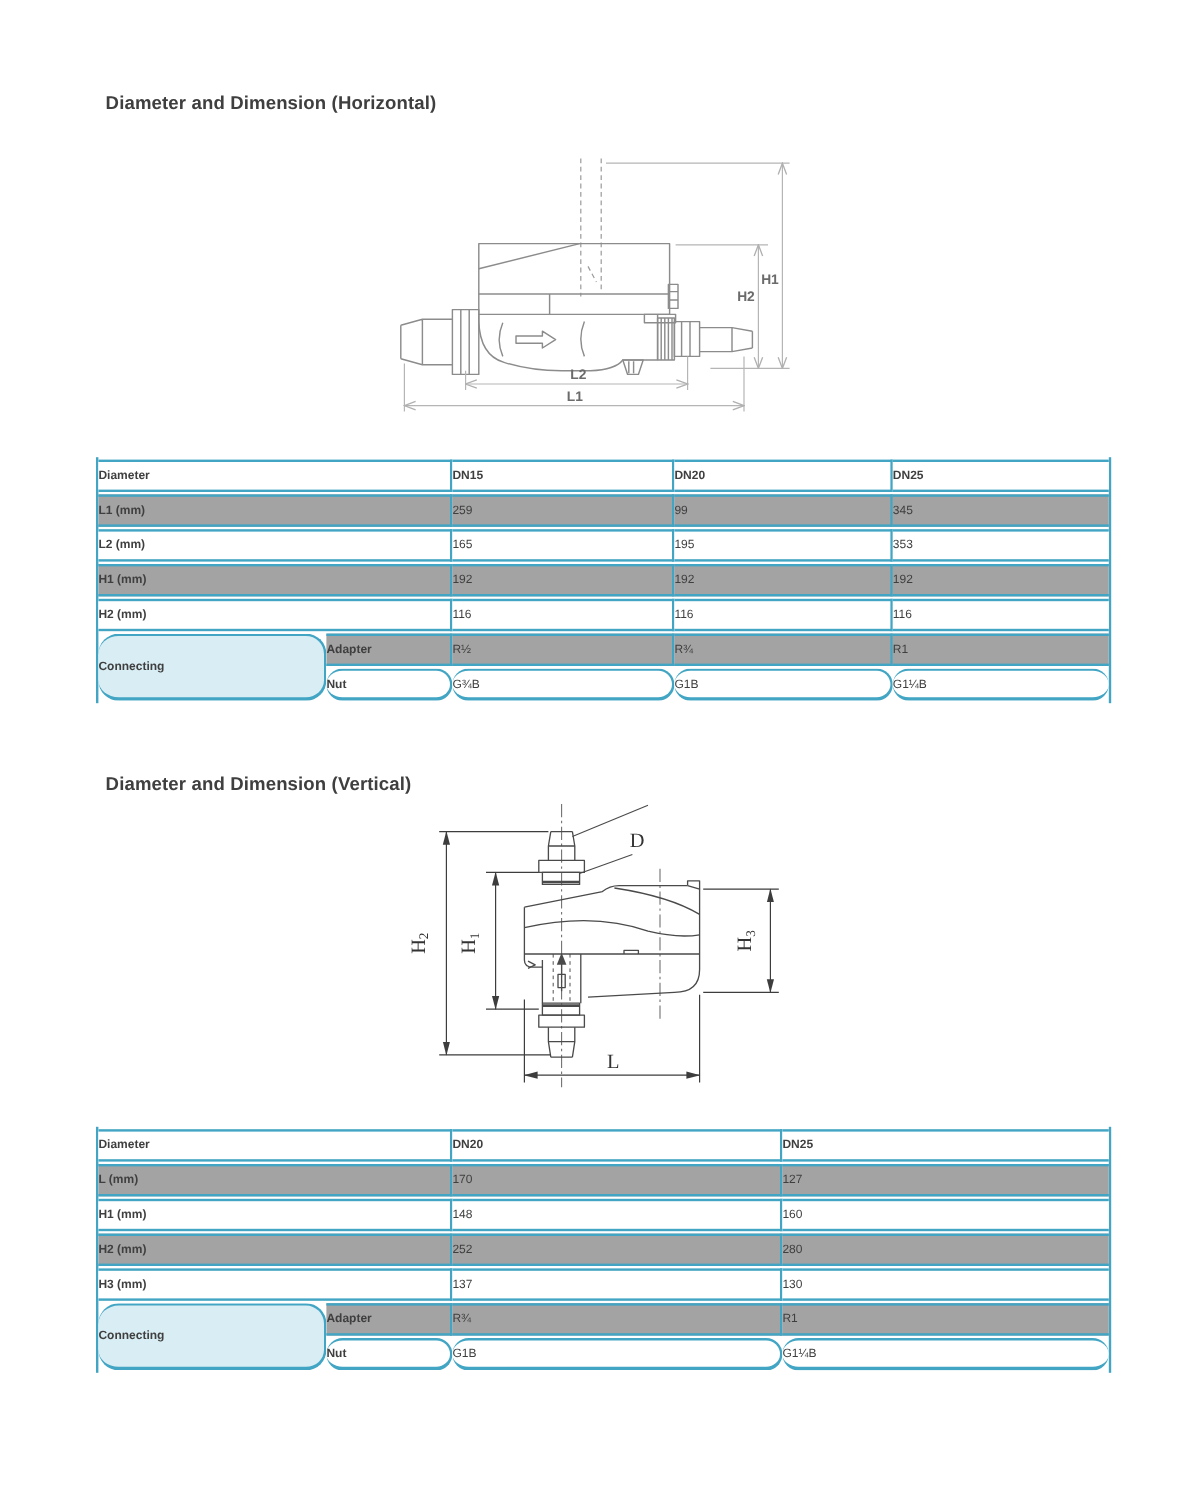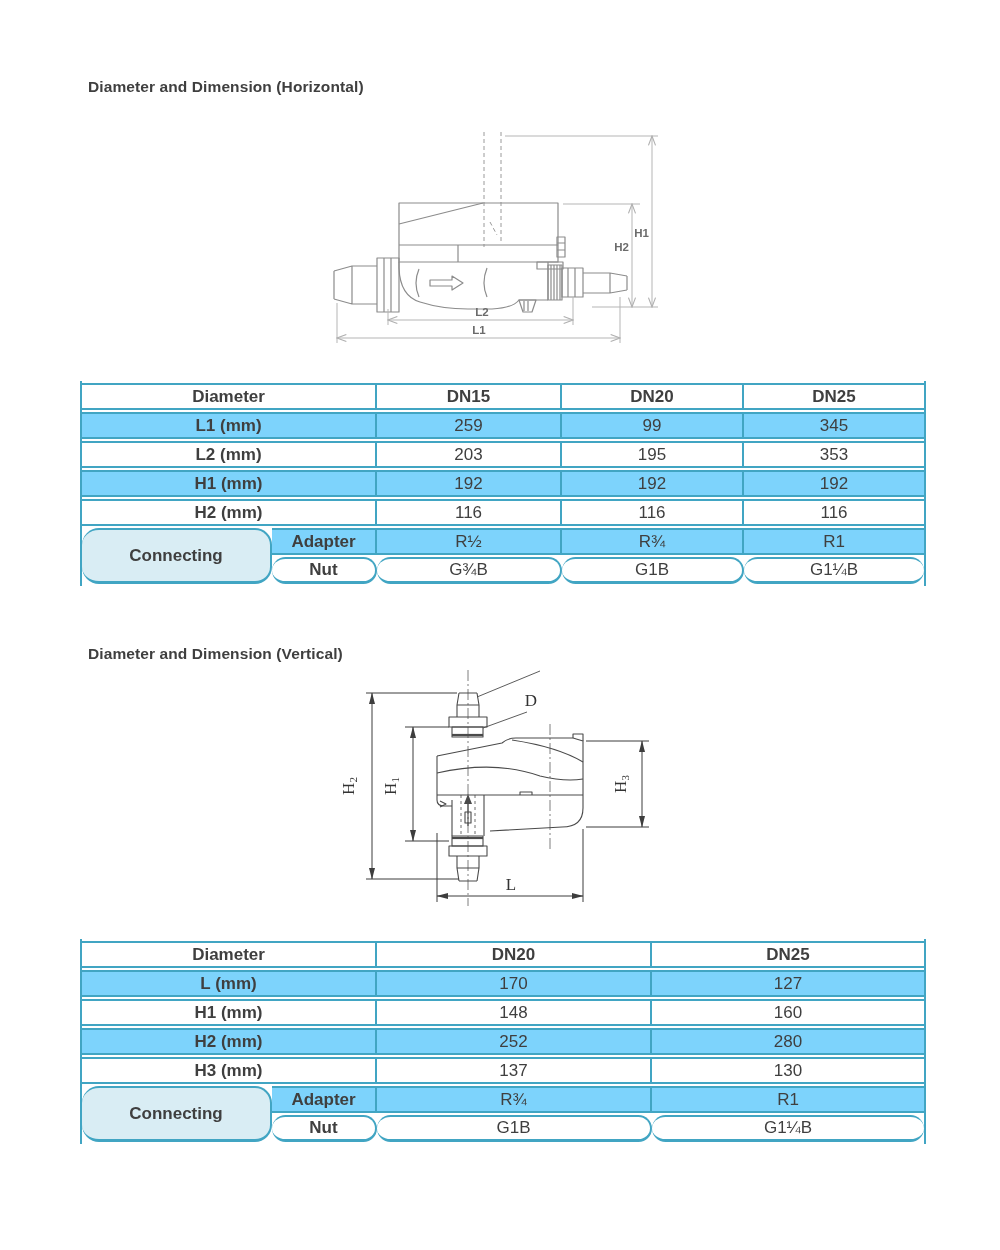--- a/index.html
+++ b/index.html
@@ -14,25 +14,25 @@
   svg.drawing { position:absolute; }
 
   table.spec-table {
     position:absolute; table-layout:fixed; width:846px;
     border-collapse:separate; border-spacing:0 2px;
     border-left:2px solid #41a5c3; border-right:2px solid #41a5c3;
   }
   table.spec-table td {
     box-sizing:border-box; height:27px; padding:0;
     border:2px solid #41a5c3; border-left:0; border-right:2px solid #41a5c3;
-    text-align:center; vertical-align:middle;
-    font-size:17px; color:#3f3f3f; background:#ffffff;
+    text-align:left; vertical-align:middle;
+    font-size:10px; color:#3f3f3f; background:#ffffff;
   }
   table.spec-table td:last-child { border-right:0; }
-  table.spec-table tr.blue td { background:#7dd3fc; }
+  table.spec-table tr.blue td { background:#a3a3a3; }
   table.spec-table td.lbl { font-weight:bold; }
   table.spec-table tr.last td, table.spec-table td.bb3 { border-bottom-width:3px;border-radius:17px; }
 </style>
 </head>
 <body>
 
 <div class="canvas">
 
   <div class="sec-title" style="top:78px;">Diameter and Dimension (Horizontal)</div>
 
@@ -114,21 +114,21 @@
       <td class="lbl">DN25</td>
     </tr>
     <tr class="blue">
       <td colspan="2" class="lbl">L1 (mm)</td>
       <td>259</td>
       <td>99</td>
       <td>345</td>
     </tr>
     <tr>
       <td colspan="2" class="lbl">L2 (mm)</td>
-      <td>203</td>
+      <td>165</td>
       <td>195</td>
       <td>353</td>
     </tr>
     <tr class="blue">
       <td colspan="2" class="lbl">H1 (mm)</td>
       <td>192</td>
       <td>192</td>
       <td>192</td>
     </tr>
     <tr>

